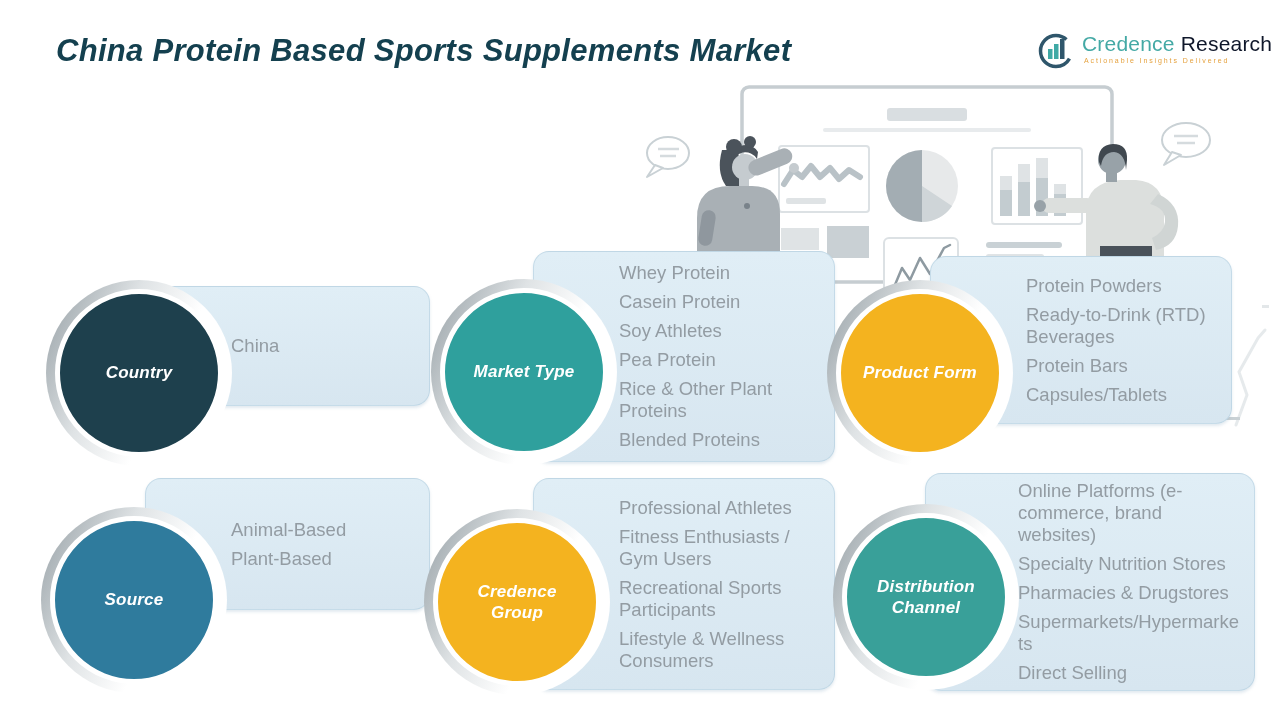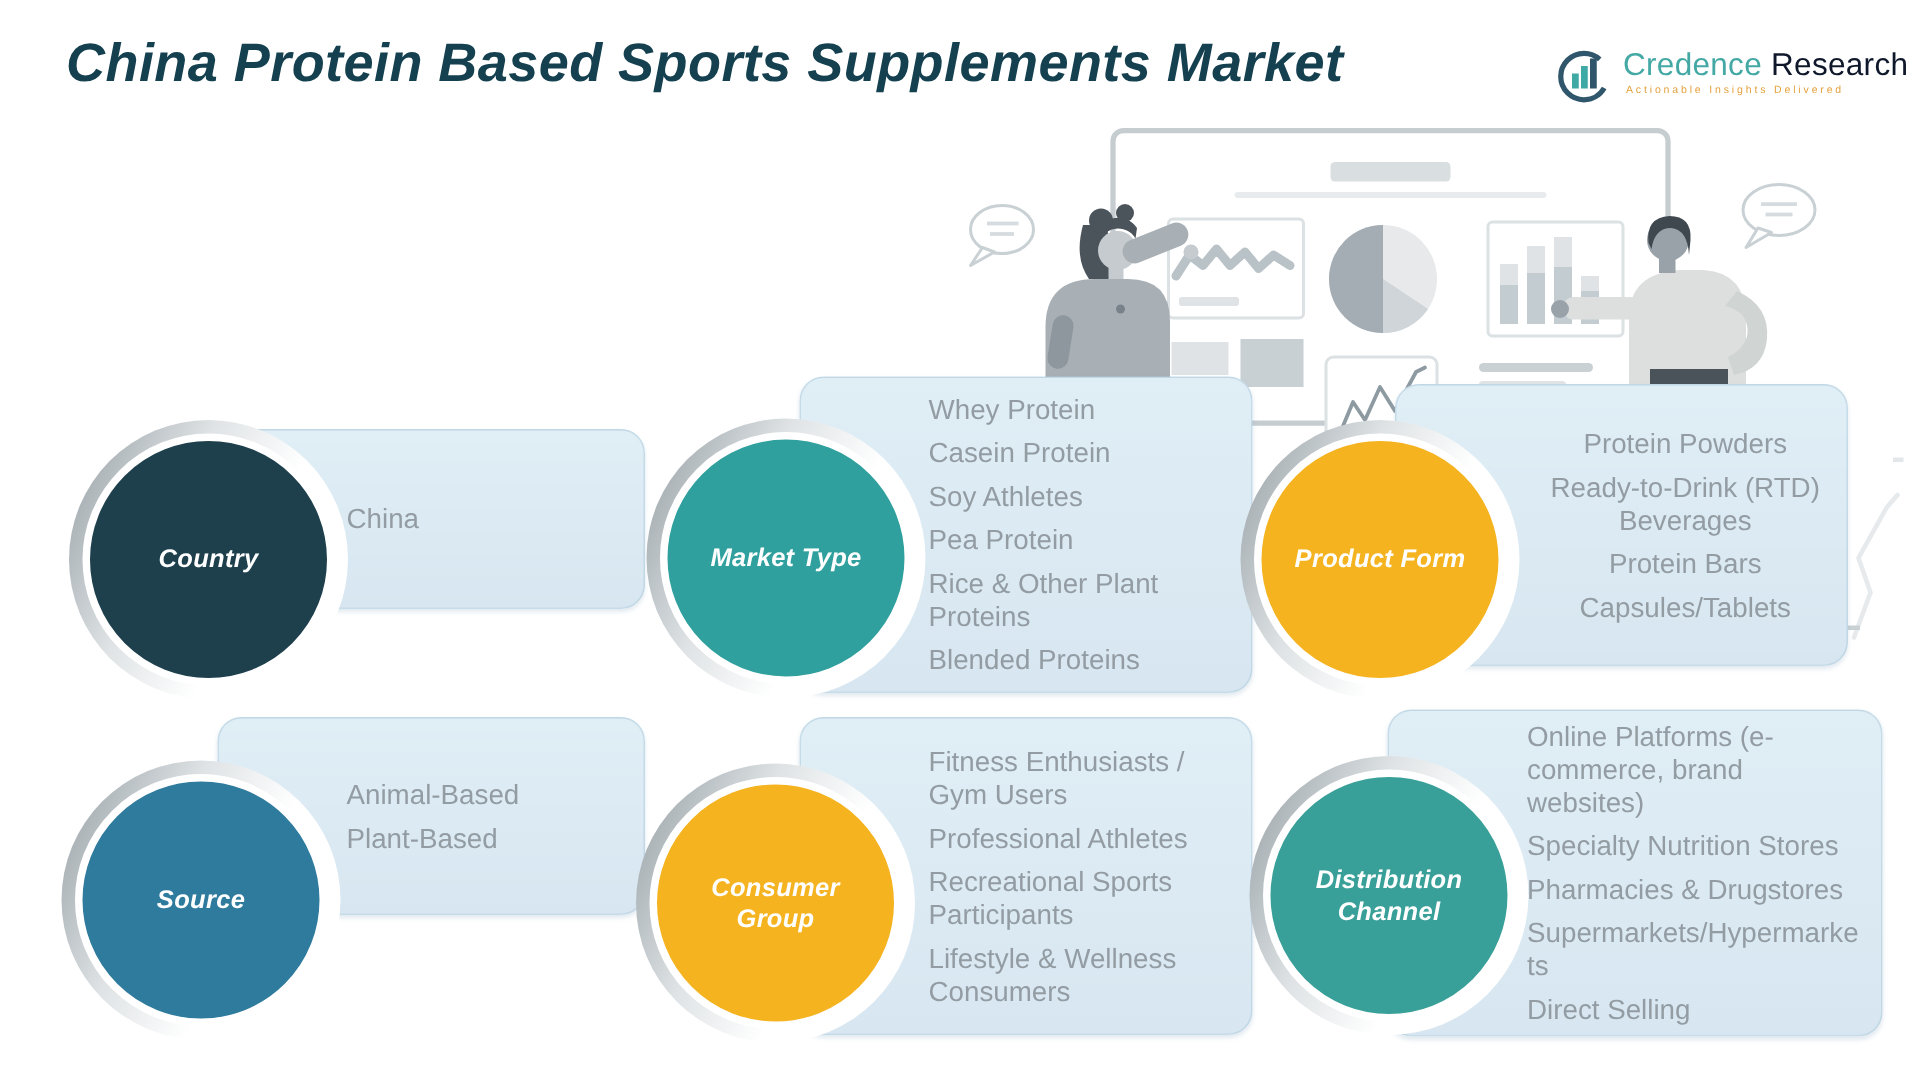--- a/index.html
+++ b/index.html
@@ -1,20 +1,20 @@
 <!DOCTYPE html>
 <html><head>
 <meta charset="utf-8">
 <style>
   html,body{margin:0;padding:0;background:#fff;}
   .stage{position:relative;width:1280px;height:720px;background:#ffffff;overflow:hidden;
          font-family:"Liberation Sans",sans-serif;}
 
   
-  .title{position:absolute;left:44px;top:22px;margin:0;font-size:36px;line-height:1.1;
+  .title{position:absolute;left:44px;top:22px;margin:12px;font-size:31px;line-height:1.1;
          font-weight:bold;font-style:italic;color:#14404f;letter-spacing:.3px;z-index:3;}
   .logo{position:absolute;left:1035px;top:30px;width:220px;height:44px;z-index:3;}
   .logo-icon{position:absolute;left:0;top:0;}
   .logo-text{position:absolute;left:47px;top:2px;font-size:21px;letter-spacing:.2px;white-space:nowrap;}
   .logo-text .b1{color:#44a9a5;}
   .logo-text .b2{color:#0f172a;}
   .logo-tagline{position:absolute;left:49px;top:27px;font-size:7px;letter-spacing:1.9px;
                 color:#e5a13d;white-space:nowrap;}
 
   
@@ -38,21 +38,21 @@
   .circle-label{width:124px;text-align:center;color:#ffffff;font-weight:bold;font-size:17px;
                 line-height:1.25;letter-spacing:.2px;}
 
   
   .seg-country .panel{left:145px;top:286px;width:285px;height:120px;padding-left:85px;}
   .seg-country .circle-outer{left:46px;top:280px;}
 
   .seg-protein .panel{left:533px;top:251px;width:302px;height:211px;padding-left:85px;}
   .seg-protein .circle-outer{left:431px;top:279px;}
 
-  .seg-form .panel{left:930px;top:256px;width:302px;height:188px;padding-left:95px;text-align:center;}
+  .seg-form .panel{left:930px;top:256px;width:302px;height:168px;padding-left:95px;}
   .seg-form .circle-outer{left:827px;top:280px;}
 
   .seg-source .panel{left:145px;top:478px;width:285px;height:132px;padding-left:85px;}
   .seg-source .circle-outer{left:41px;top:507px;}
 
   .seg-consumer .panel{left:533px;top:478px;width:302px;height:212px;padding-left:85px;}
   .seg-consumer .circle-outer{left:424px;top:509px;}
 
   .seg-channel .panel{left:925px;top:473px;width:330px;height:218px;padding-left:92px;}
   .seg-channel .circle-outer{left:833px;top:504px;}
@@ -223,29 +223,29 @@
     <div class="circle-outer">
       <div class="circle-inner" style="background: rgb(47, 123, 157);">
         <span class="circle-label">Source</span>
       </div>
     </div>
   </section>
 
   <section class="segment seg-consumer">
     <div class="panel">
       <ul class="items">
+        <li>Professional Athletes</li>
         <li>Fitness Enthusiasts / Gym Users</li>
-        <li>Professional Athletes</li>
         <li>Recreational Sports Participants</li>
         <li>Lifestyle &amp; Wellness Consumers</li>
       </ul>
     </div>
     <div class="circle-outer">
       <div class="circle-inner" style="background: rgb(244, 179, 31);">
-        <span class="circle-label">Consumer Group</span>
+        <span class="circle-label">Credence Group</span>
       </div>
     </div>
   </section>
 
   <section class="segment seg-channel">
     <div class="panel">
       <ul class="items">
         <li>Online Platforms (e-commerce, brand websites)</li>
         <li>Specialty Nutrition Stores</li>
         <li>Pharmacies &amp; Drugstores</li>

